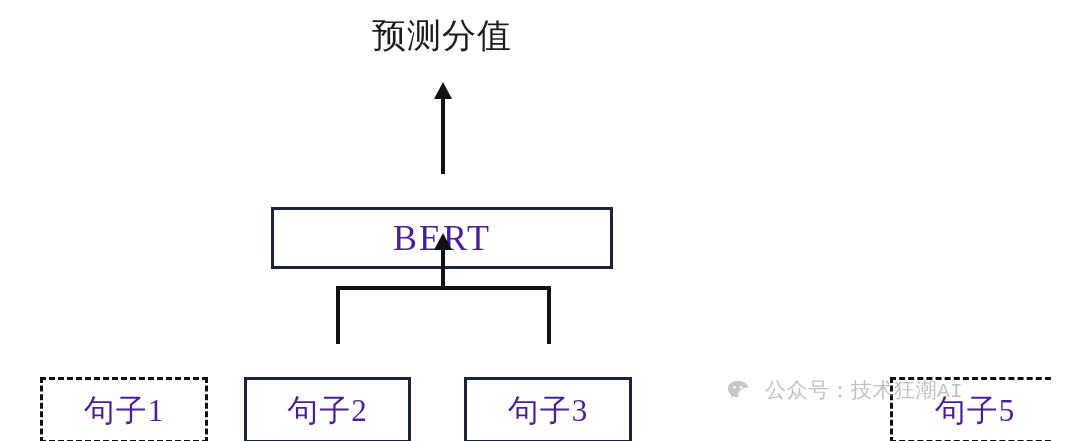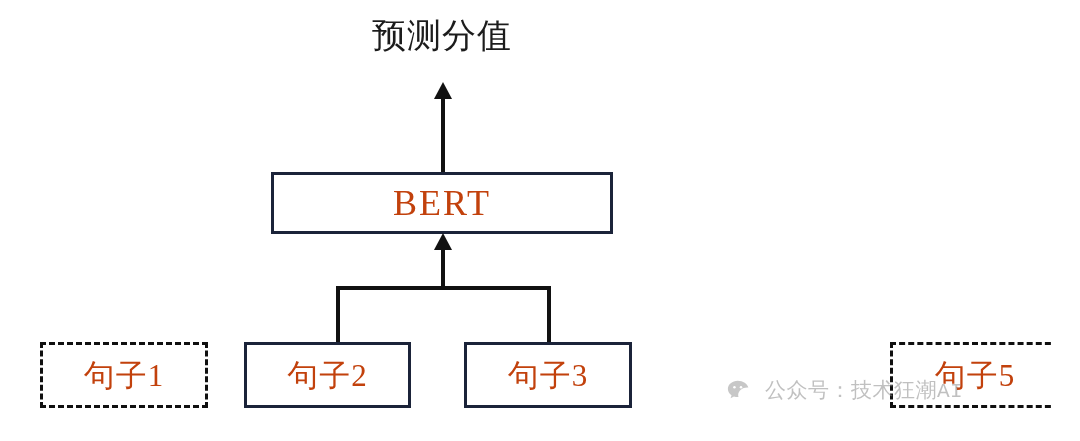--- a/index.html
+++ b/index.html
@@ -33,23 +33,24 @@
   
   .node {
     position: absolute;
     box-sizing: border-box;
     background: #ffffff;
     display: flex;
     align-items: center;
     justify-content: center;
     font-size: 31px;
     line-height: 1;
-    color: #c2410c;
+    color: #4c1d95;
     letter-spacing: 1px;
     white-space: nowrap;
+    margin-top: 35px;
   }
   .node.solid {
     border: 3px solid #1b2339;
   }
   .node.dashed {
     border: 3px dashed #101010;
   }
 
   .bert-box {
     left: 271px;

